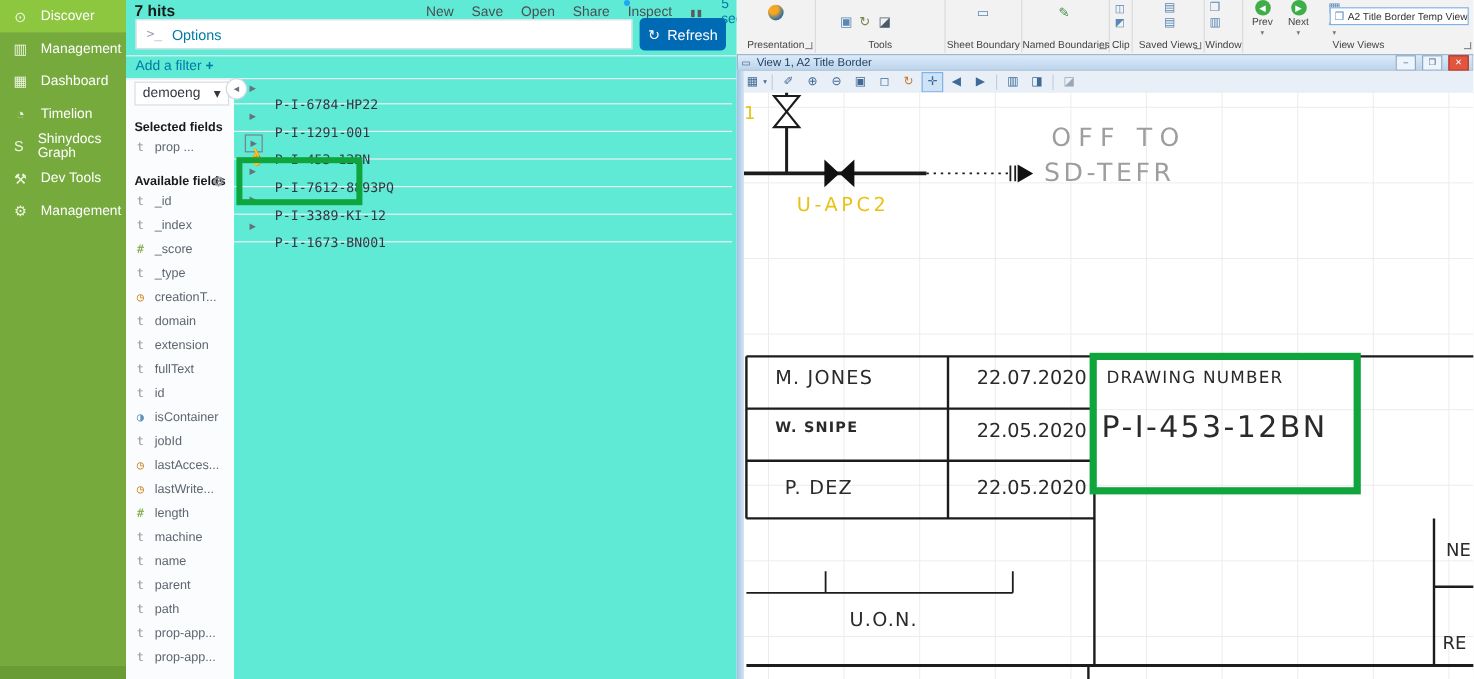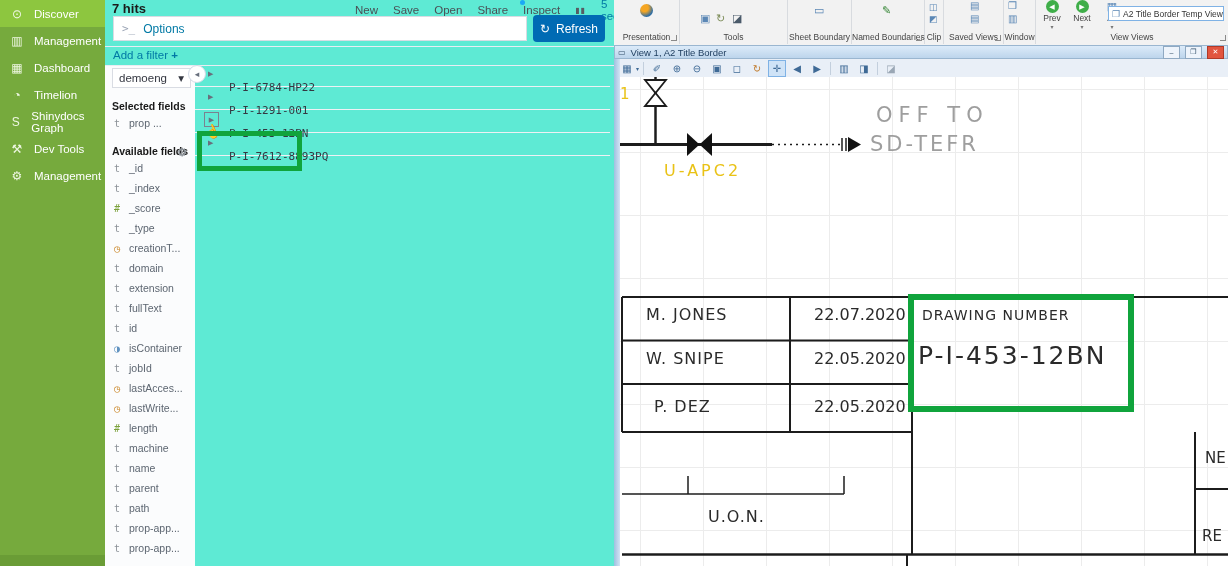--- a/index.html
+++ b/index.html
@@ -293,20 +293,28 @@
         <span class="caret-box">
           <span class="dcaret">▶</span>
         </span>
         <span class="dval">P-I-453-12BN</span>
         <span class="hand-cursor">☝</span>
       </div>
       <div class="drow">
         <span class="dcaret">▶</span>
         <span class="dval">P-I-7612-8893PQ</span>
       </div>
+      <div class="drow">
+        <span class="dcaret">▶</span>
+        <span class="dval">P-I-3389-KI-12</span>
+      </div>
+      <div class="drow">
+        <span class="dcaret">▶</span>
+        <span class="dval">P-I-1673-BN001</span>
+      </div>
     </div>
 
     <div class="abs kgreenbox"></div>
   </div>
 
   <div class="abs cad">
 
     <div class="abs ribbon">
       <div class="rgroup" style="left:0;width:66px;">
         <span class="sphere" style="left:26px;top:4px;"></span>
@@ -430,21 +438,21 @@
         <line x1="287" y1="477" x2="287" y2="489" stroke="#1c1c1c" stroke-width="2"></line>
       </svg>
 
       <div class="cadtext yellow" style="left:0px;top:8px;font-size:15px;">1</div>
       <div class="cadtext yellow" style="left:44px;top:84px;font-size:16px;letter-spacing:3px;">U-APC2</div>
       <div class="cadtext graycad" style="left:256px;top:26px;font-size:21px;letter-spacing:6px;">OFF TO</div>
       <div class="cadtext graycad" style="left:250px;top:55px;font-size:21px;letter-spacing:3px;">SD-TEFR</div>
 
       <div class="cadtext" style="left:26px;top:228px;font-size:16px;letter-spacing:1px;">M. JONES</div>
       <div class="cadtext" style="left:194px;top:228px;font-size:16px;">22.07.2020</div>
-      <div class="cadtext" style="left:26px;top:272px;font-size:16px;letter-spacing:1px;">W. SNIPE</div>
+      <div class="cadtext" style="left:26px;top:272px;font-size:12px;letter-spacing:1px;font-weight:bold;">W. SNIPE</div>
       <div class="cadtext" style="left:194px;top:272px;font-size:16px;">22.05.2020</div>
       <div class="cadtext" style="left:34px;top:320px;font-size:16px;letter-spacing:1px;">P. DEZ</div>
       <div class="cadtext" style="left:194px;top:320px;font-size:16px;">22.05.2020</div>
 
       <div class="cadtext" style="left:302px;top:230px;font-size:14px;letter-spacing:1px;">DRAWING NUMBER</div>
       <div class="cadtext" style="left:298px;top:264px;font-size:25px;letter-spacing:2px;">P-I-453-12BN</div>
 
       <div class="cadtext" style="left:88px;top:430px;font-size:16px;letter-spacing:1px;">U.O.N.</div>
       <div class="cadtext" style="left:585px;top:372px;font-size:15px;">NE</div>
       <div class="cadtext" style="left:582px;top:430px;font-size:15px;margin-top:20px;">RE</div>

